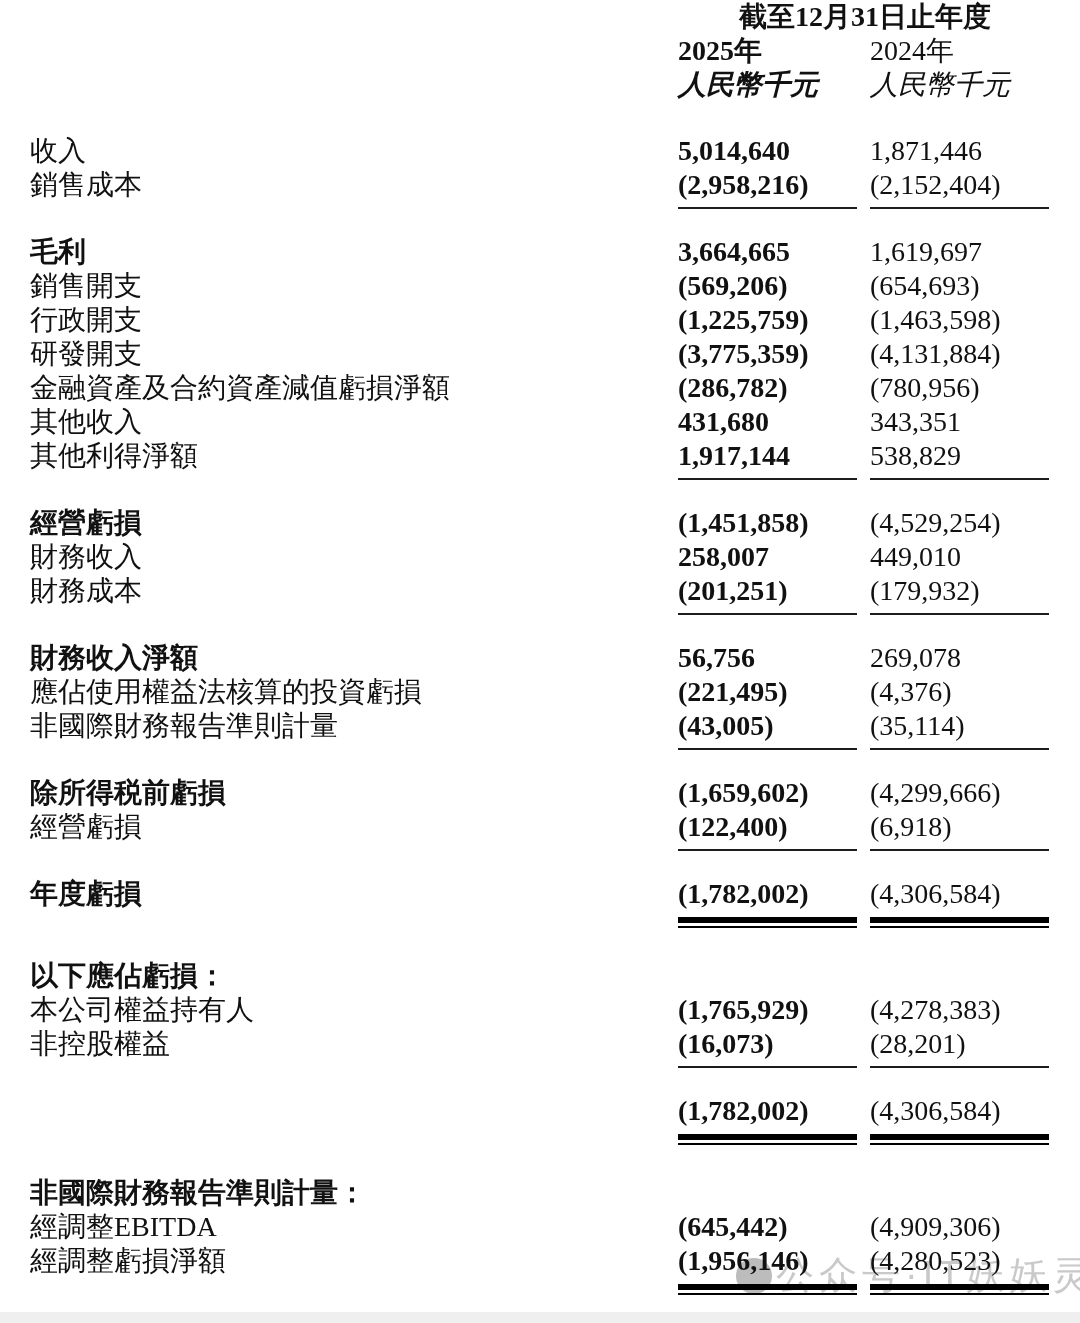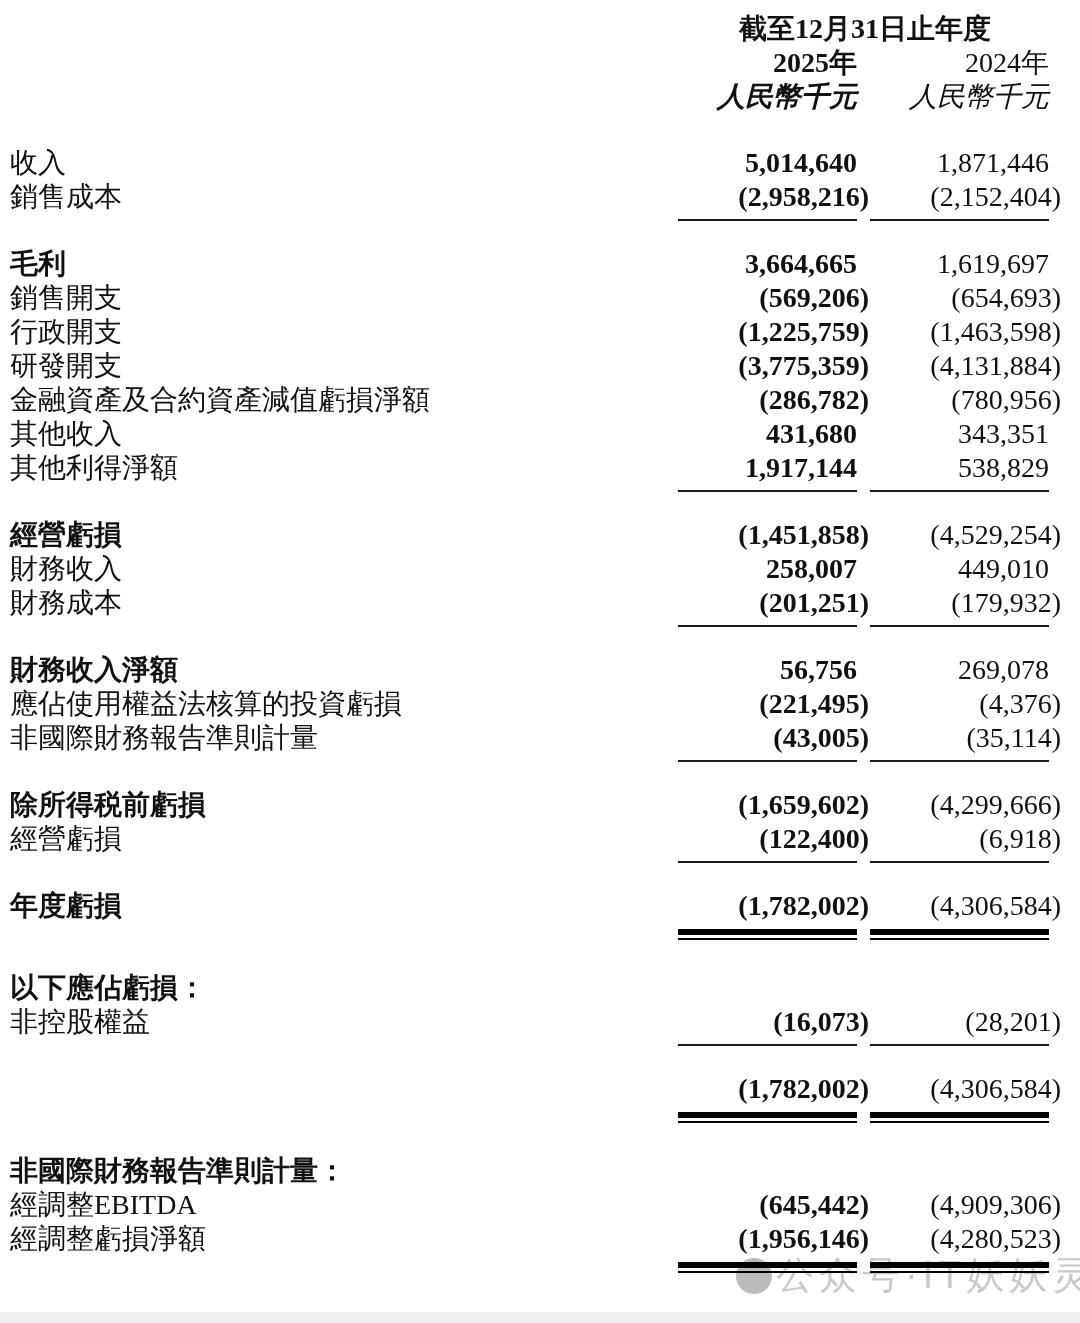--- a/index.html
+++ b/index.html
@@ -1,30 +1,30 @@
 <!DOCTYPE html>
 <html><head>
 <meta charset="utf-8">
 <style>
   html,body { margin:0; padding:0; background:#ffffff; }
   .page {
     position:relative; width:1080px; height:1323px; background:#ffffff;
     font-family:"Liberation Serif","DejaVu Serif",serif;
     font-size:28px; color:#111111; overflow:hidden;
   }
-  .content { position:relative; z-index:1; padding-top:12px; }
+  .content { position:relative; z-index:1; padding-top:0;margin-left:20px; }
   .hrow, .row {
     display:flex; height:34px; line-height:34px;
     padding-right:18px; position:relative; white-space:nowrap;
   }
   .label { flex:1; padding-left:10px; overflow:hidden; }
   .label.b { font-weight:700; }
   .htitle { width:394px; text-align:center; font-weight:700; }
   .v {
-    width:192px; text-align:right; box-sizing:border-box;
+    width:192px; text-align:left; box-sizing:border-box;
     padding-right:13px; position:relative;
   }
   .v.c2025 { font-weight:700; }
   .v.paren { padding-right:1px; }
   .v.unit { font-style:italic; }
   .hspacer { height:32px; }
   .spacer { width:100%; }
   .rule { position:absolute; left:0; width:179px; display:block; }
   .rule.single { bottom:-7px; height:0; border-top:2px solid #1c1c1c; }
   .rule.double {
@@ -173,20 +173,25 @@
           <div class="v c2025 paren">(1,782,002)<span class="rule double"></span></div>
           <div class="v c2024 paren">(4,306,584)<span class="rule double"></span></div>
         </div>
         <div class="spacer" style="height: 48px;"></div>
         <div class="row">
           <div class="label b">以下應佔虧損：</div>
           <div class="v c2025"></div>
           <div class="v c2024"></div>
         </div>
         <div class="row">
+          <div class="label">本公司權益持有人</div>
+          <div class="v c2025 paren">(1,765,929)</div>
+          <div class="v c2024 paren">(4,278,383)</div>
+        </div>
+        <div class="row">
           <div class="label">非控股權益</div>
           <div class="v c2025 paren">(16,073)<span class="rule single"></span></div>
           <div class="v c2024 paren">(28,201)<span class="rule single"></span></div>
         </div>
         <div class="spacer" style="height: 33px;"></div>
         <div class="row">
           <div class="label"></div>
           <div class="v c2025 paren">(1,782,002)<span class="rule double"></span></div>
           <div class="v c2024 paren">(4,306,584)<span class="rule double"></span></div>
         </div>

